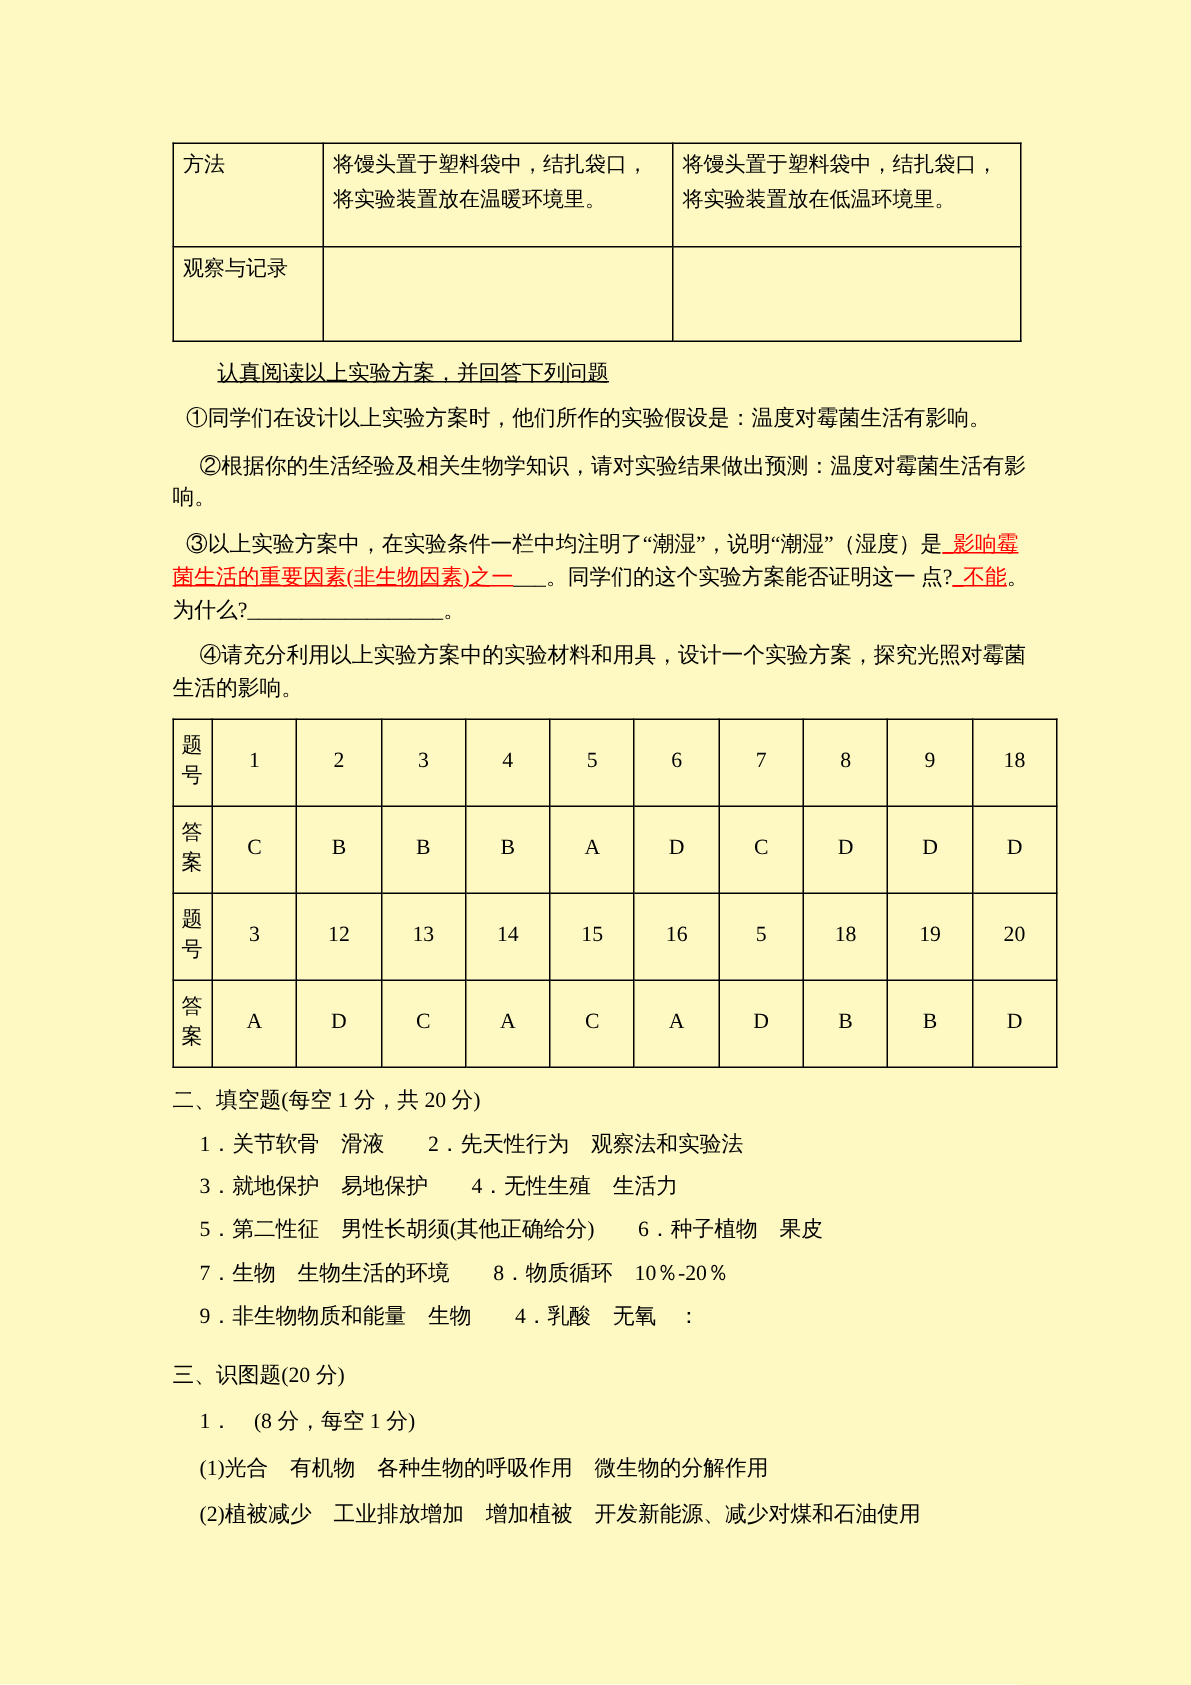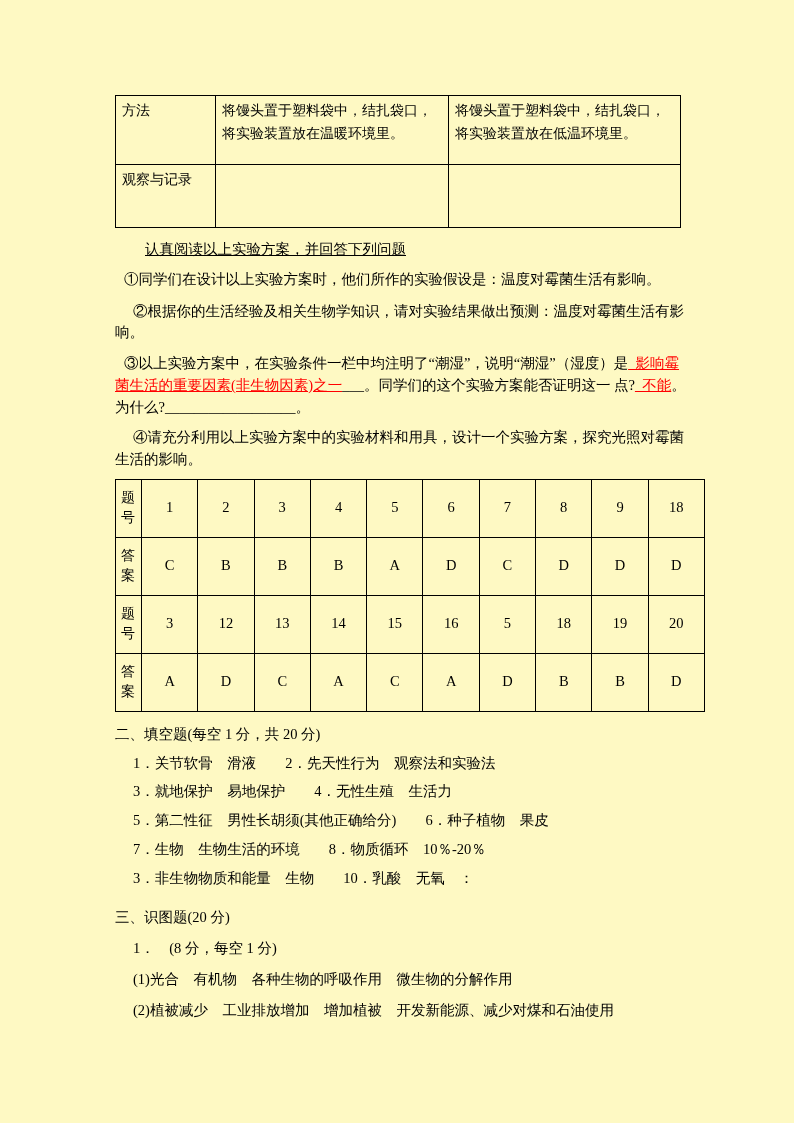--- a/index.html
+++ b/index.html
@@ -152,20 +152,20 @@
       <td>D</td>
     </tr>
   </tbody>
     </table>
 
   <p class="sec-title">二、填空题(每空 1 分，共 20 分)</p>
   <p class="fill-line">1．关节软骨　滑液　　2．先天性行为　观察法和实验法</p>
   <p class="fill-line">3．就地保护　易地保护　　4．无性生殖　生活力</p>
   <p class="fill-line">5．第二性征　男性长胡须(其他正确给分)　　6．种子植物　果皮</p>
   <p class="fill-line">7．生物　生物生活的环境　　8．物质循环　10％-20％</p>
-  <p class="fill-line">3．非生物物质和能量　生物　　10．乳酸　无氧　：</p>
+  <p class="fill-line">9．非生物物质和能量　生物　　4．乳酸　无氧　：</p>
 
   <p class="sec-title sec3-title">三、识图题(20 分)</p>
   <p class="sec3-sub">1．　(8 分，每空 1 分)</p>
   <p class="sec3-line">(1)光合　有机物　各种生物的呼吸作用　微生物的分解作用</p>
   <p class="sec3-line">(2)植被减少　工业排放增加　增加植被　开发新能源、减少对煤和石油使用</p>
 
 </div>
 
 </body></html>

